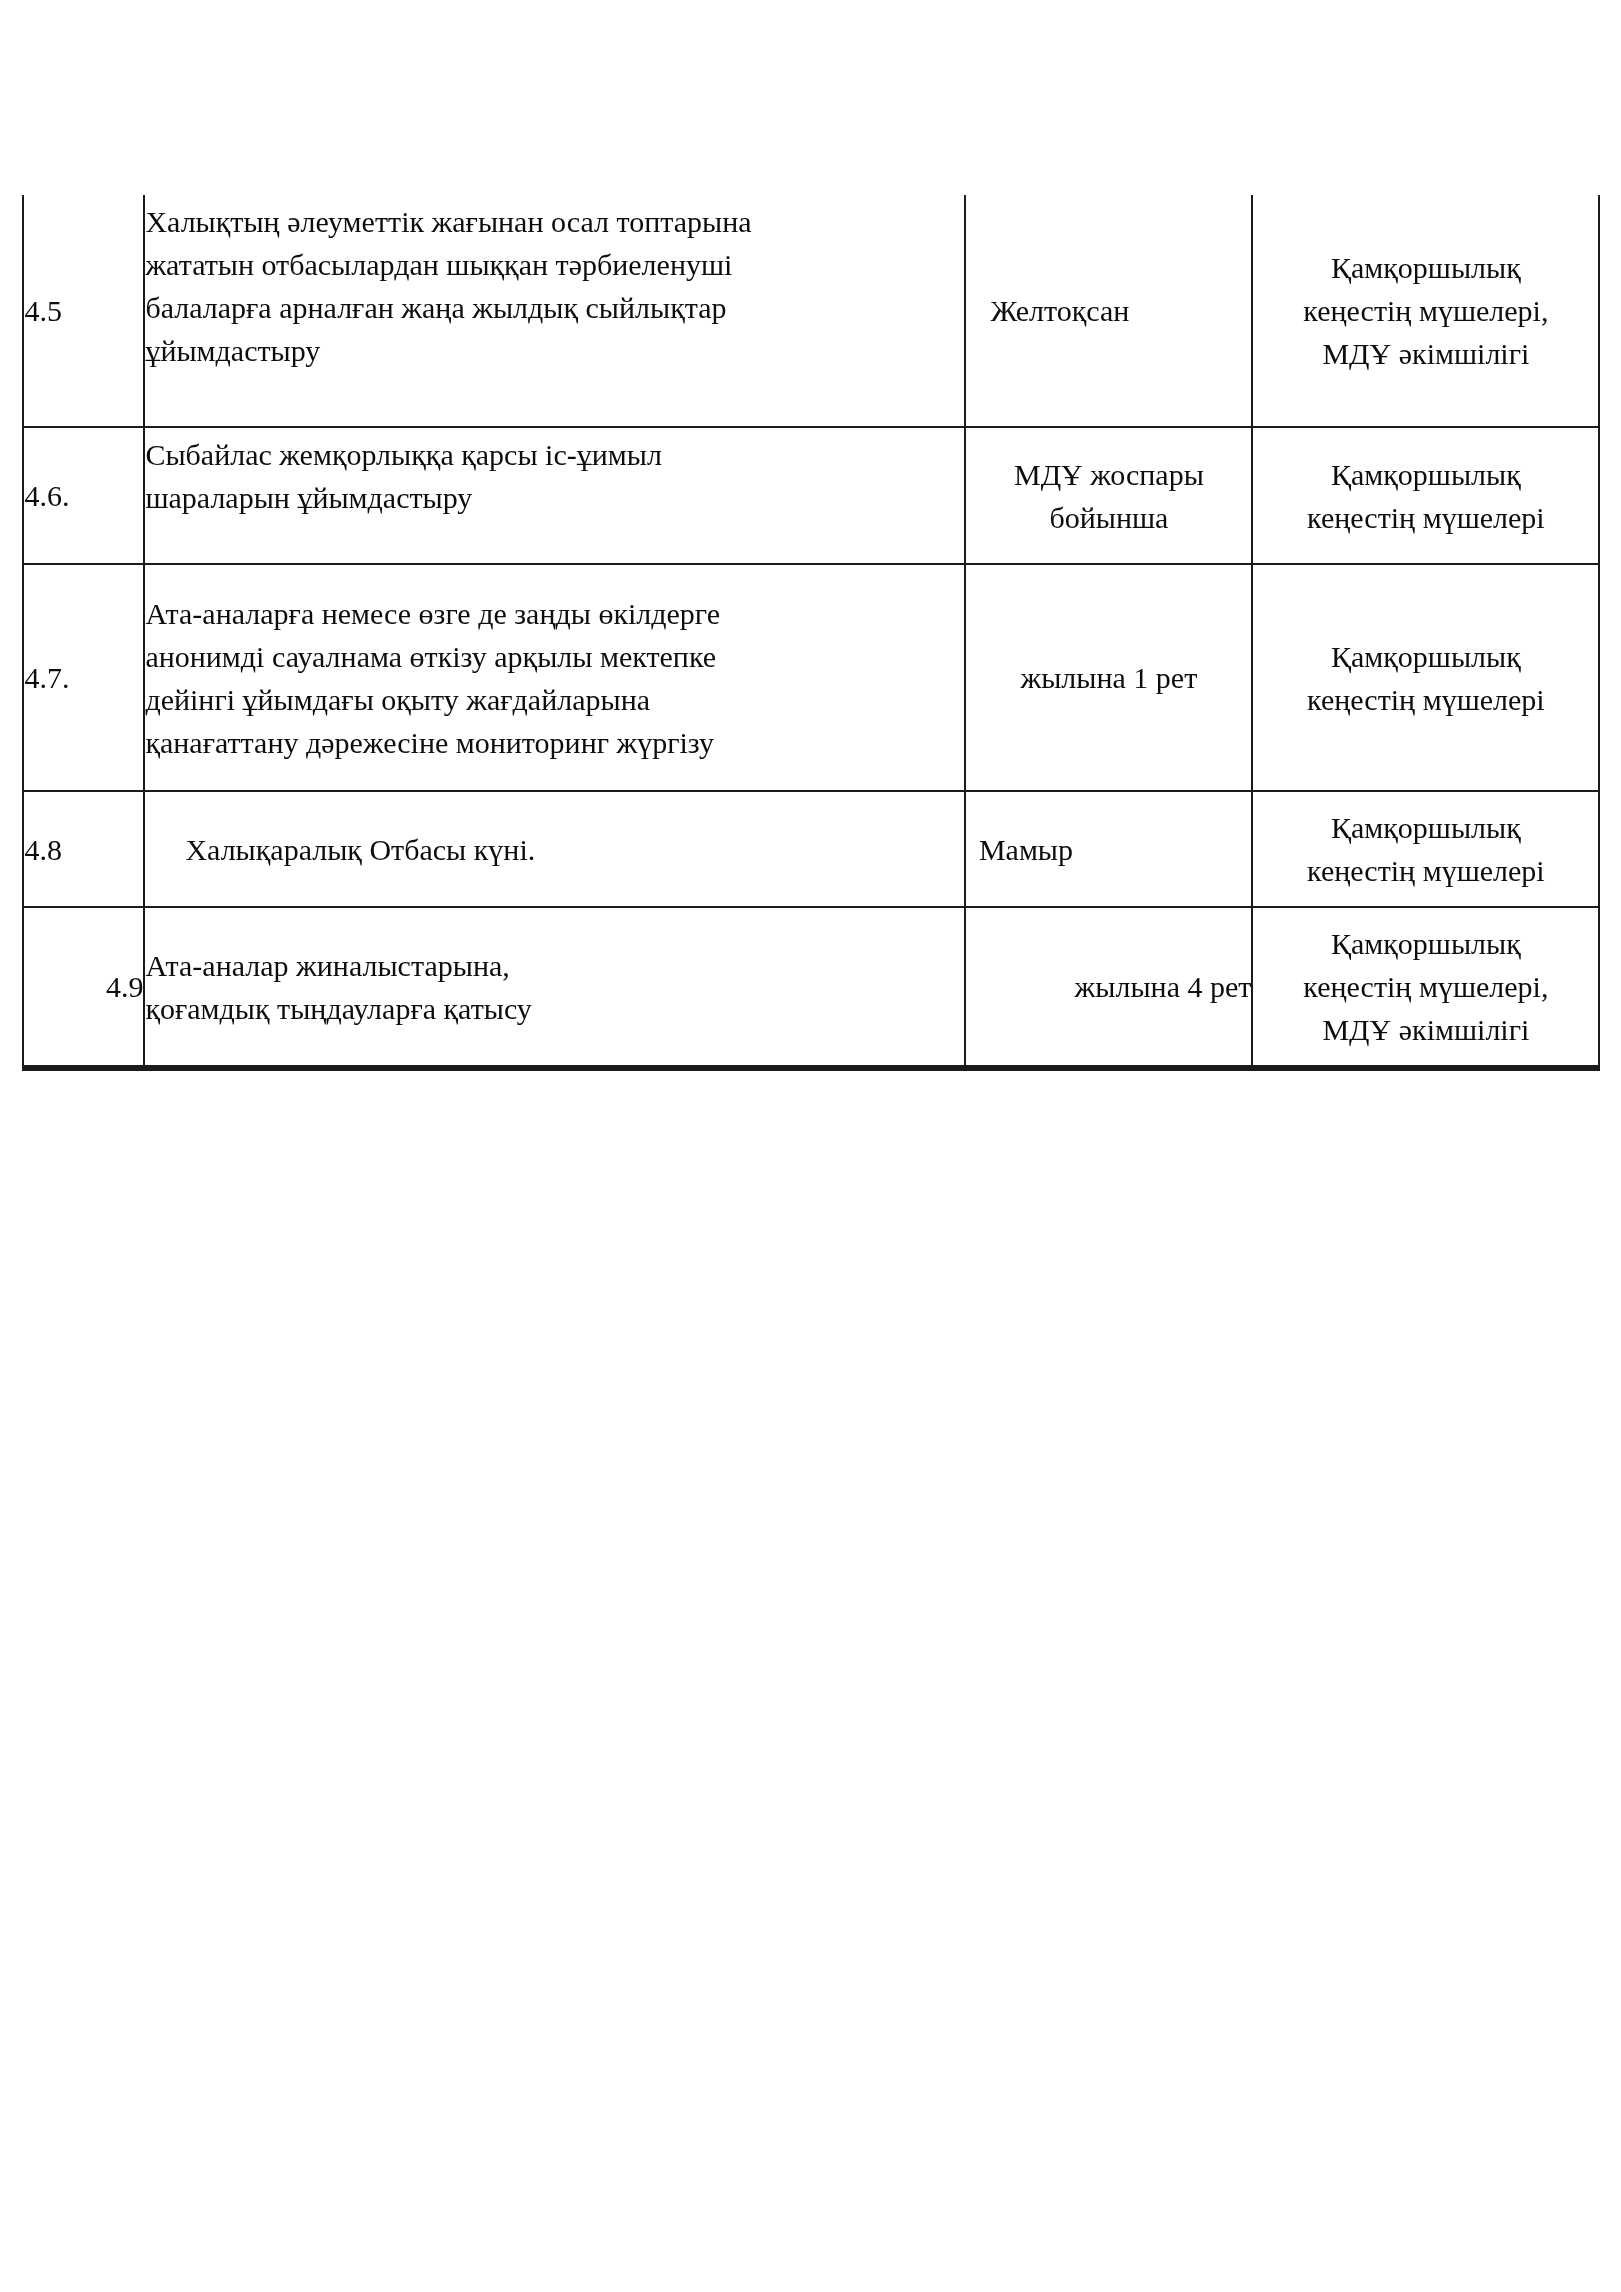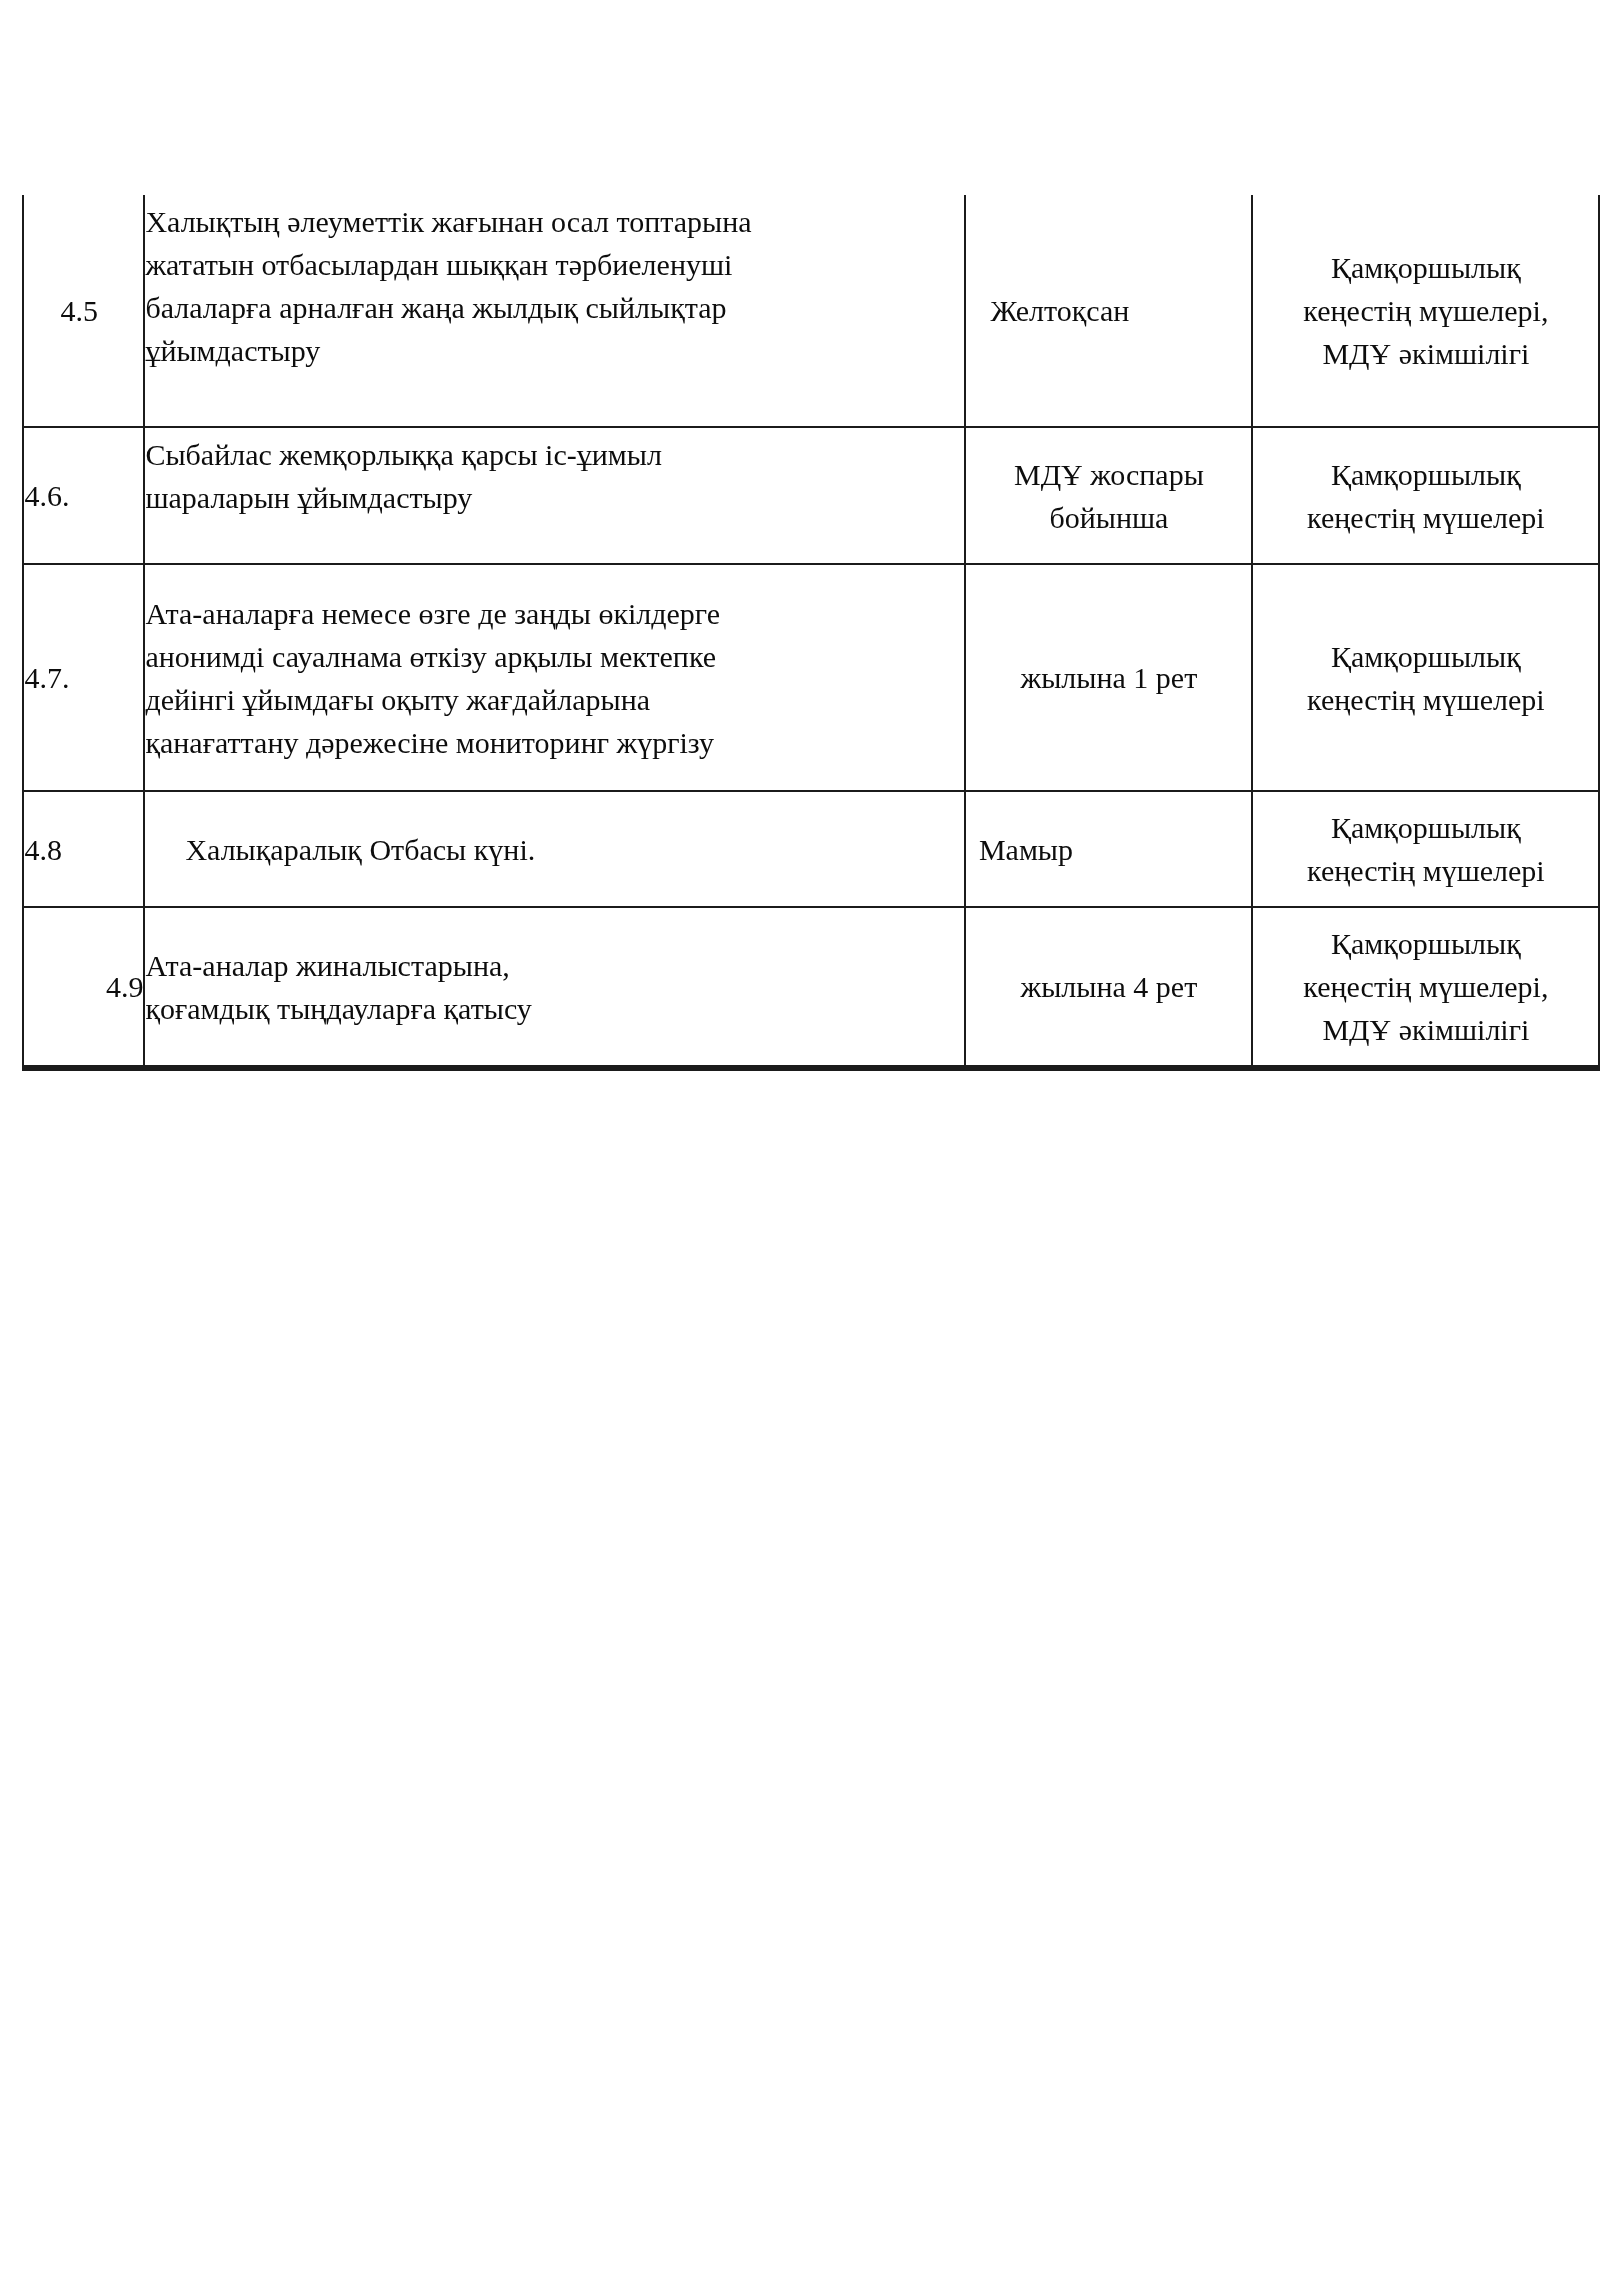--- a/index.html
+++ b/index.html
@@ -80,21 +80,21 @@
 <div class="page">
   <table class="schedule">
     <colgroup>
       <col class="c-num">
       <col class="c-activity">
       <col class="c-timing">
       <col class="c-responsible">
     </colgroup>
     <tbody id="table-body">
   <tr>
-    <td class="num" style="border-color: rgb(27, 27, 27); padding-left: 36px;">4.5</td>
+    <td class="num" style="border-color: rgb(27, 27, 27);">4.5</td>
     <td class="activity" style="border-color: rgb(27, 27, 27); margin-left: 21px;">Халықтың әлеуметтік жағынан осал топтарына
 жататын отбасылардан шыққан тәрбиеленуші
 балаларға арналған жаңа жылдық сыйлықтар
 ұйымдастыру</td>
     <td class="timing" style="border-color: rgb(27, 27, 27); padding-left: 24px;">Желтоқсан</td>
     <td class="responsible" style="border-color: rgb(27, 27, 27);">Қамқоршылық
 кеңестің мүшелері,
 МДҰ әкімшілігі</td>
   </tr>
 
@@ -124,21 +124,21 @@
     <td class="activity" style="border-color: rgb(27, 27, 27); padding-left: 40px;">Халықаралық Отбасы күні.</td>
     <td class="timing" style="border-color: rgb(27, 27, 27);">Мамыр</td>
     <td class="responsible" style="border-color: rgb(27, 27, 27);">Қамқоршылық
 кеңестің мүшелері</td>
   </tr>
 
   <tr>
     <td class="num" style="border-color: rgb(27, 27, 27); text-align: right;">4.9</td>
     <td class="activity" style="border-color: rgb(27, 27, 27);">Ата-аналар жиналыстарына,
 қоғамдық тыңдауларға қатысу</td>
-    <td class="timing" style="border-color: rgb(27, 27, 27);">жылына 4 рет</td>
+    <td class="timing" style="border-color: rgb(27, 27, 27); text-align: right;">жылына 4 рет</td>
     <td class="responsible" style="border-color: rgb(27, 27, 27);">Қамқоршылық
 кеңестің мүшелері,
 МДҰ әкімшілігі</td>
   </tr>
 </tbody>
   </table>
 </div>
 
 
 </body></html>

